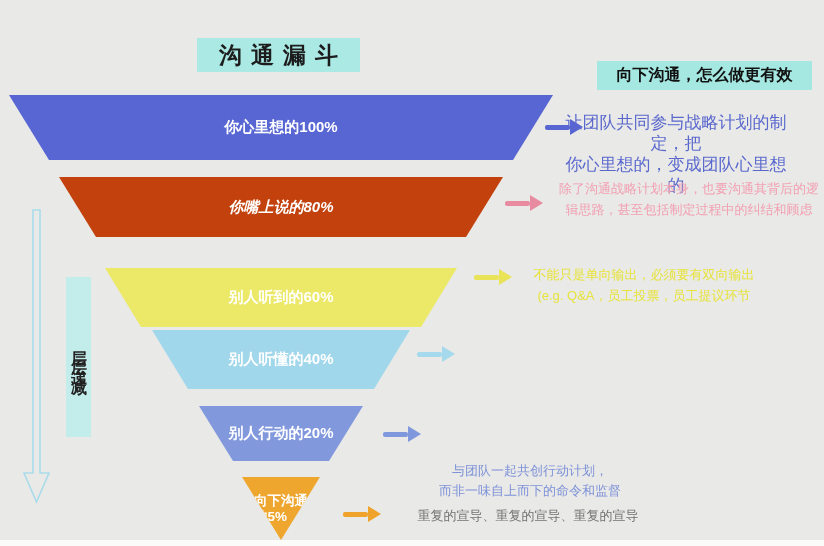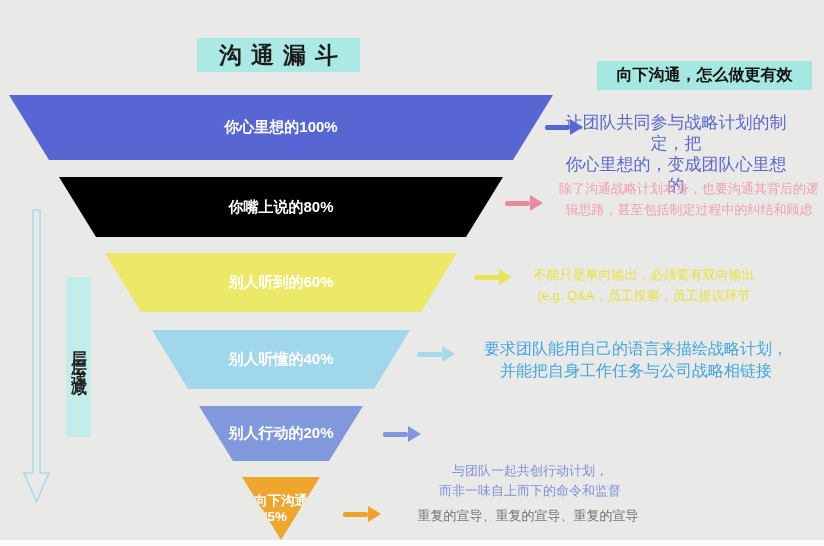--- a/index.html
+++ b/index.html
@@ -29,21 +29,21 @@
 
   .layer {
     position:absolute; left:9px; width:544px;
     display:flex; align-items:center; justify-content:center;
   }
   .layer-label {
     color:#fff; font-weight:700; font-size:15px; text-align:left; white-space:pre-line;
   }
   .layer1 { top:95px;  height:65px; clip-path:polygon(0px 0px, 544px 0px, 504px 65px, 40px 65px); }
   .layer2 { top:177px; height:60px; clip-path:polygon(50px 0px, 494px 0px, 457px 60px, 87px 60px); }
-  .layer3 { top:253px; height:59px; clip-path:polygon(96px 0px, 448px 0px, 412px 59px, 132px 59px); }
+  .layer3 { top:268px; height:59px; clip-path:polygon(96px 0px, 448px 0px, 412px 59px, 132px 59px); }
   .layer4 { top:330px; height:59px; clip-path:polygon(143px 0px, 401px 0px, 365px 59px, 179px 59px); }
   .layer5 { top:406px; height:55px; clip-path:polygon(190px 0px, 354px 0px, 320px 55px, 224px 55px); }
   .layer6 { top:477px; height:63px; clip-path:polygon(233px 0px, 311px 0px, 272px 63px); }
   .layer6 .layer-label { font-size:13.5px; line-height:16px; }
 
   .arrow { position:absolute; display:flex; align-items:center; height:16px; }
   .arrow .shaft { width:25px; height:5px; border-radius:2px; }
   .arrow .head  { width:0; height:0; border-left:13px solid; border-top:8px solid transparent; border-bottom:8px solid transparent; }
   .arrowpos1 { left:545px; top:119px; }
   .arrowpos2 { left:505px; top:195px; }
@@ -73,21 +73,21 @@
 
   <svg class="left-arrow-svg" width="47" height="302" viewBox="0 0 47 302">
     <path d="M20 5 L27 5 L27 268 L36 268 L23.5 297 L11 268 L20 268 Z" fill="none" stroke="#a9dcea" stroke-width="1.6"></path>
   </svg>
 
   <div class="left-bar" style="background: rgb(195, 237, 235);">层层递减</div>
 
   <div class="layer layer1" style="background: rgb(87, 102, 211);">
     <span class="layer-label">你心里想的100%</span>
   </div>
-  <div class="layer layer2" style="background: #000000;">
+  <div class="layer layer2" style="background: #c2410c; font-style: italic;">
     <span class="layer-label">你嘴上说的80%</span>
   </div>
   <div class="layer layer3" style="background: rgb(236, 233, 105);">
     <span class="layer-label">别人听到的60%</span>
   </div>
   <div class="layer layer4" style="background: rgb(161, 215, 235);">
     <span class="layer-label">别人听懂的40%</span>
   </div>
   <div class="layer layer5" style="background: rgb(129, 152, 221);">
     <span class="layer-label">别人行动的20%</span>
@@ -121,20 +121,18 @@
       <span class="shaft" style="background: rgb(239, 163, 42);"></span>
       <span class="head" style="border-left-color: rgb(239, 163, 42);"></span>
     </div>
 
   <div class="note notepos1" style="color: rgb(90, 104, 206);">让团队共同参与战略计划的制定，把
 你心里想的，变成团队心里想的</div>
   <div class="note notepos2" style="color: rgb(242, 160, 178);">除了沟通战略计划本身，也要沟通其背后的逻
 辑思路，甚至包括制定过程中的纠结和顾虑</div>
   <div class="note notepos3" style="color: rgb(231, 227, 60);">不能只是单向输出，必须要有双向输出
 (e.g. Q&amp;A，员工投票，员工提议环节</div>
-  <div class="note notepos4" style="color: rgb(63, 167, 226);">要求团队能用自己的语言来描绘战略计划，
-并能把自身工作任务与公司战略相链接</div>
   <div class="note notepos5" style="color: rgb(126, 146, 216); margin-top: 39px;">与团队一起共创行动计划，
 而非一味自上而下的命令和监督</div>
   <div class="note notepos6" style="color: #737373;">重复的宣导、重复的宣导、重复的宣导</div>
 
   <div class="bottom-strip"></div>
 </div>
 
 </body></html>

